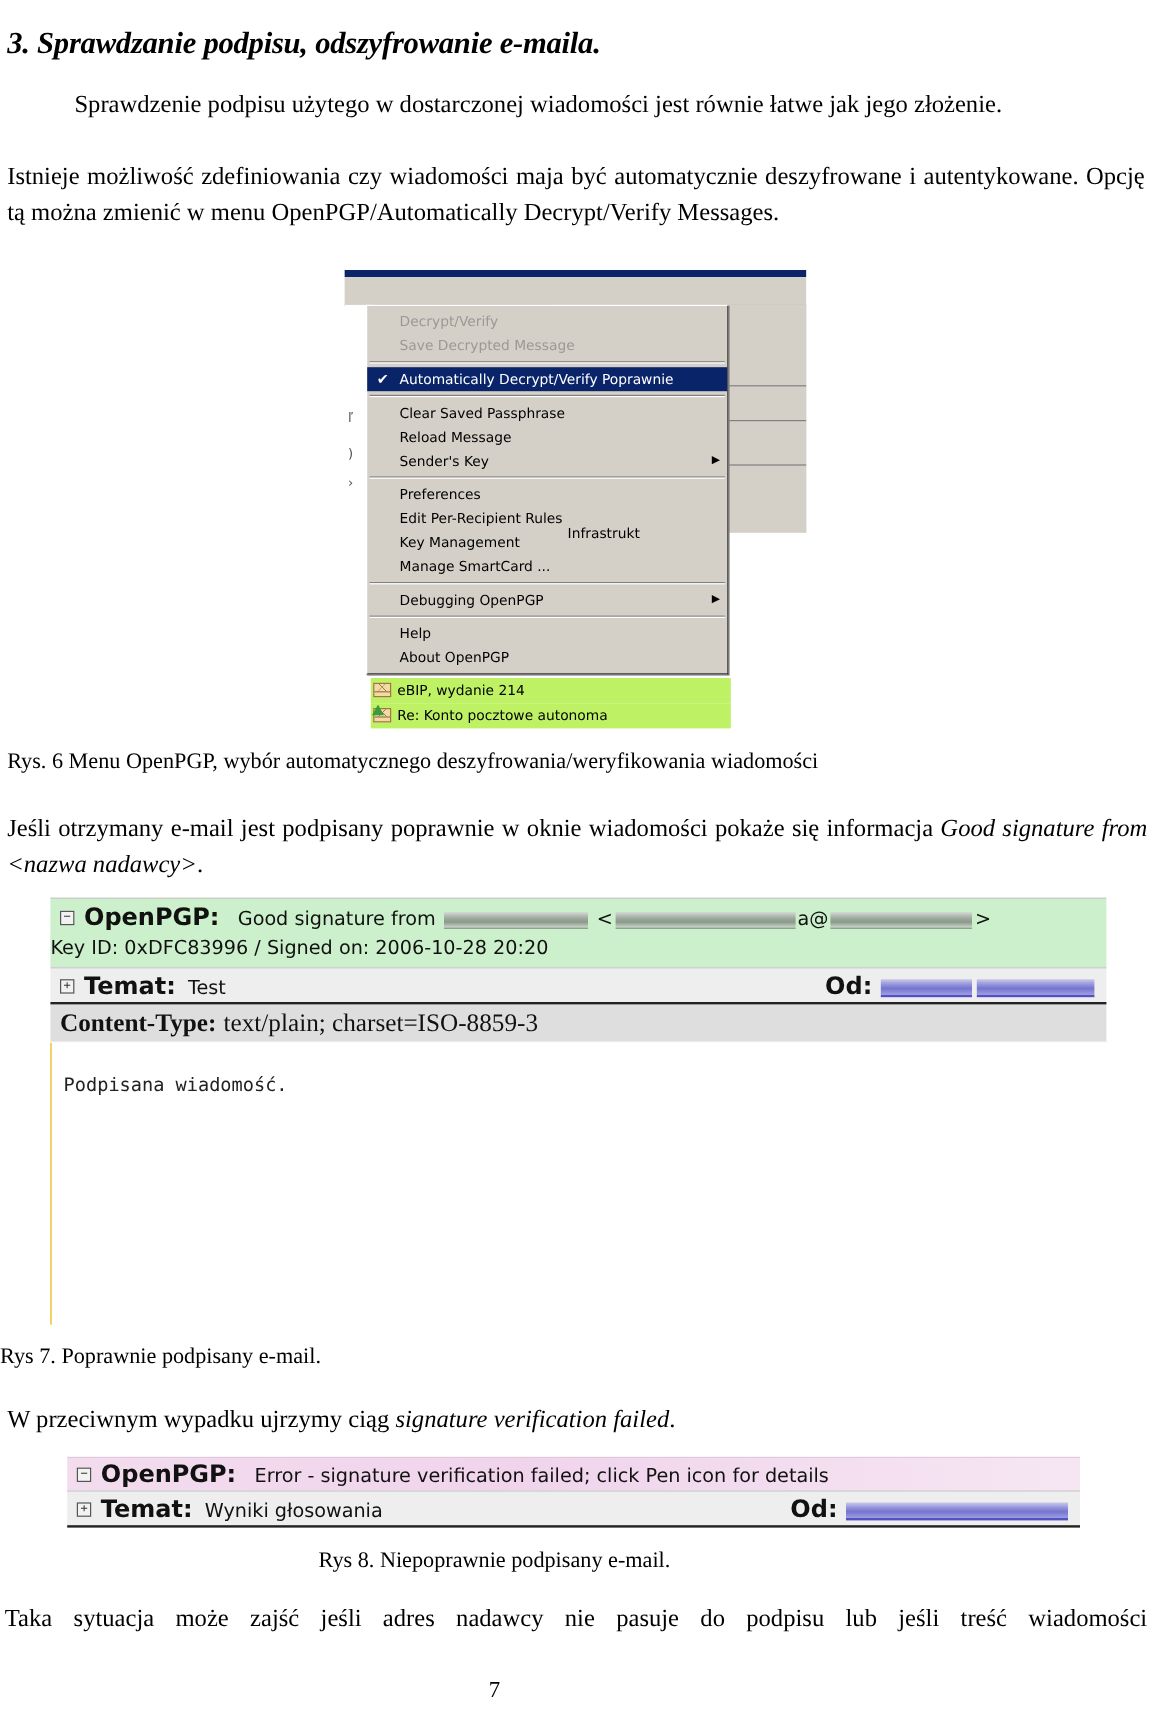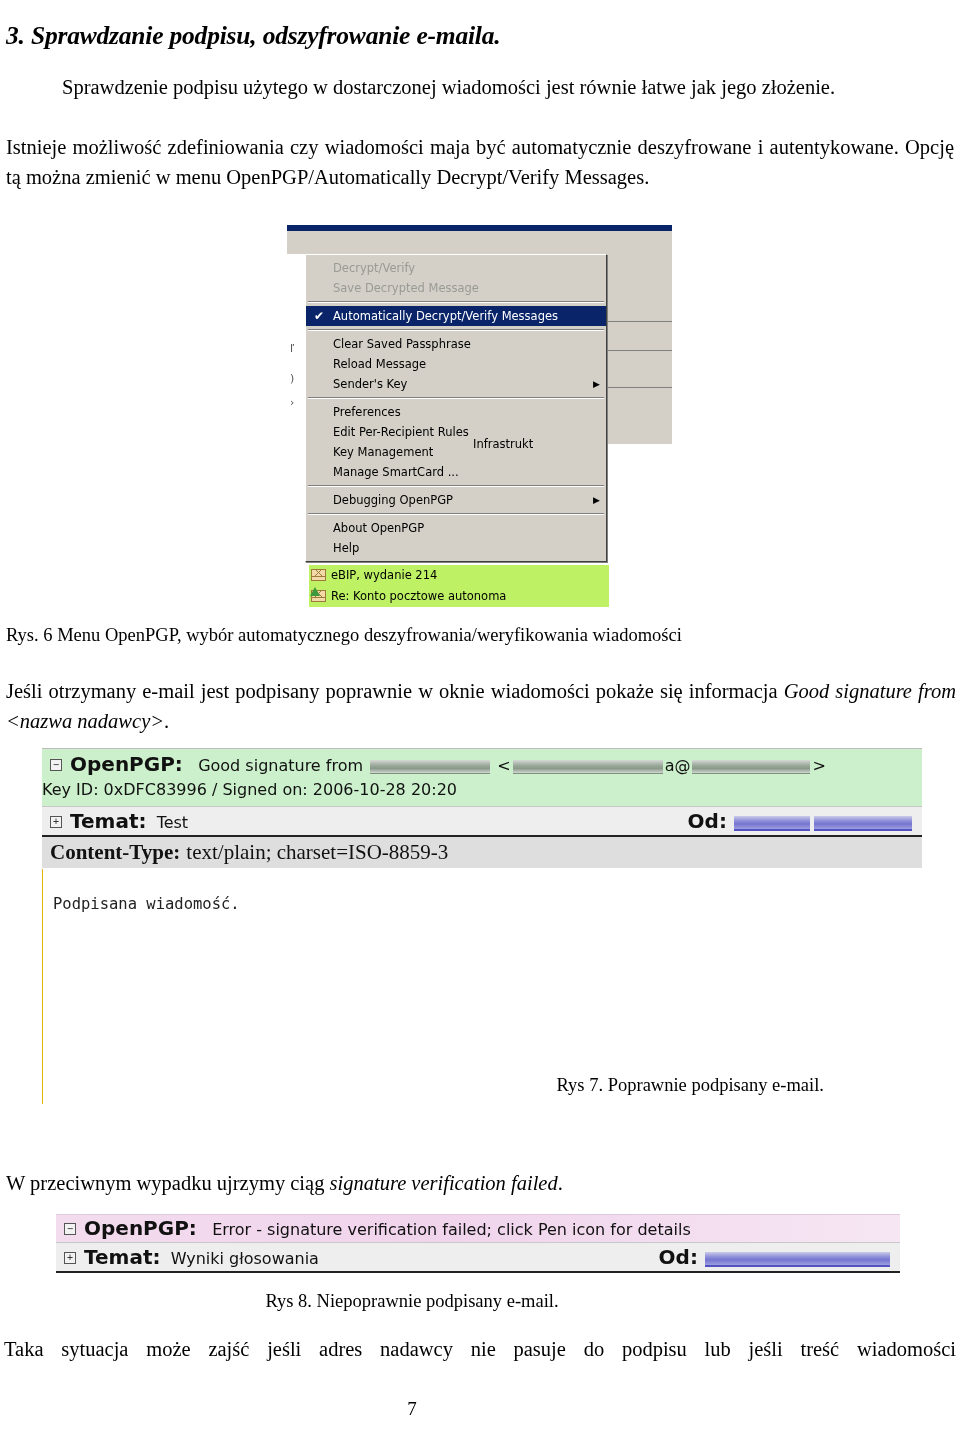--- a/index.html
+++ b/index.html
@@ -409,21 +409,21 @@
       <div class="mi disabled">
         <span class="chk"></span>
         <span>Save Decrypted Message</span>
         <span class="arrow"></span>
       </div>
 
       <div class="sep"></div>
 
       <div class="mi sel">
         <span class="chk">✔</span>
-        <span>Automatically Decrypt/Verify Messages</span>
+        <span>Automatically Decrypt/Verify Poprawnie</span>
         <span class="arrow"></span>
       </div>
 
       <div class="sep"></div>
 
       <div class="mi">
         <span class="chk"></span>
         <span>Clear Saved Passphrase</span>
         <span class="arrow"></span>
       </div>
@@ -466,26 +466,26 @@
       <div class="mi">
         <span class="chk"></span>
         <span>Debugging OpenPGP</span>
         <span class="arrow">▶</span>
       </div>
 
       <div class="sep"></div>
 
       <div class="mi">
         <span class="chk"></span>
+        <span>Help</span>
+        <span class="arrow"></span>
+      </div>
+      <div class="mi">
+        <span class="chk"></span>
         <span>About OpenPGP</span>
-        <span class="arrow"></span>
-      </div>
-      <div class="mi">
-        <span class="chk"></span>
-        <span>Help</span>
         <span class="arrow"></span>
       </div>
     </div>
 
     <div class="maillist">
       <div class="mailrow">
         <span class="envicon"></span>
         <span>eBIP, wydanie 214</span>
       </div>
       <div class="mailrow">
@@ -526,21 +526,21 @@
     <div class="ct-row">
       <span class="ct-key">Content-Type:</span>
       <span class="ct-val">text/plain; charset=ISO-8859-3</span>
     </div>
 
     <div class="body-pane">
       <div class="body-text">Podpisana wiadomość.</div>
     </div>
   </div>
 
-  <div class="caption" style="left:0; right:0; text-align:right; top:1072px; white-space:nowrap;">Rys 7.  Poprawnie podpisany e-mail.</div>
+  <div class="caption" style="left:0; right:0; text-align:left; top:1118px; white-space:nowrap;">Rys 7.  Poprawnie podpisany e-mail.</div>
 
   <div class="para" style="left:6px; top:1168px; width:950px;">
     <span>W przeciwnym wypadku ujrzymy ciąg </span><em class="i">signature verification failed</em><span>.</span>
   </div>
 
   <div class="fig-bad">
     <div class="hdr-pink">
       <span class="twisty">−</span><span class="lbl-bold">OpenPGP:</span>&nbsp;&nbsp;&nbsp;<span>Error - signature verification failed; click Pen icon for details</span>
     </div>
     <div class="subj-row">

